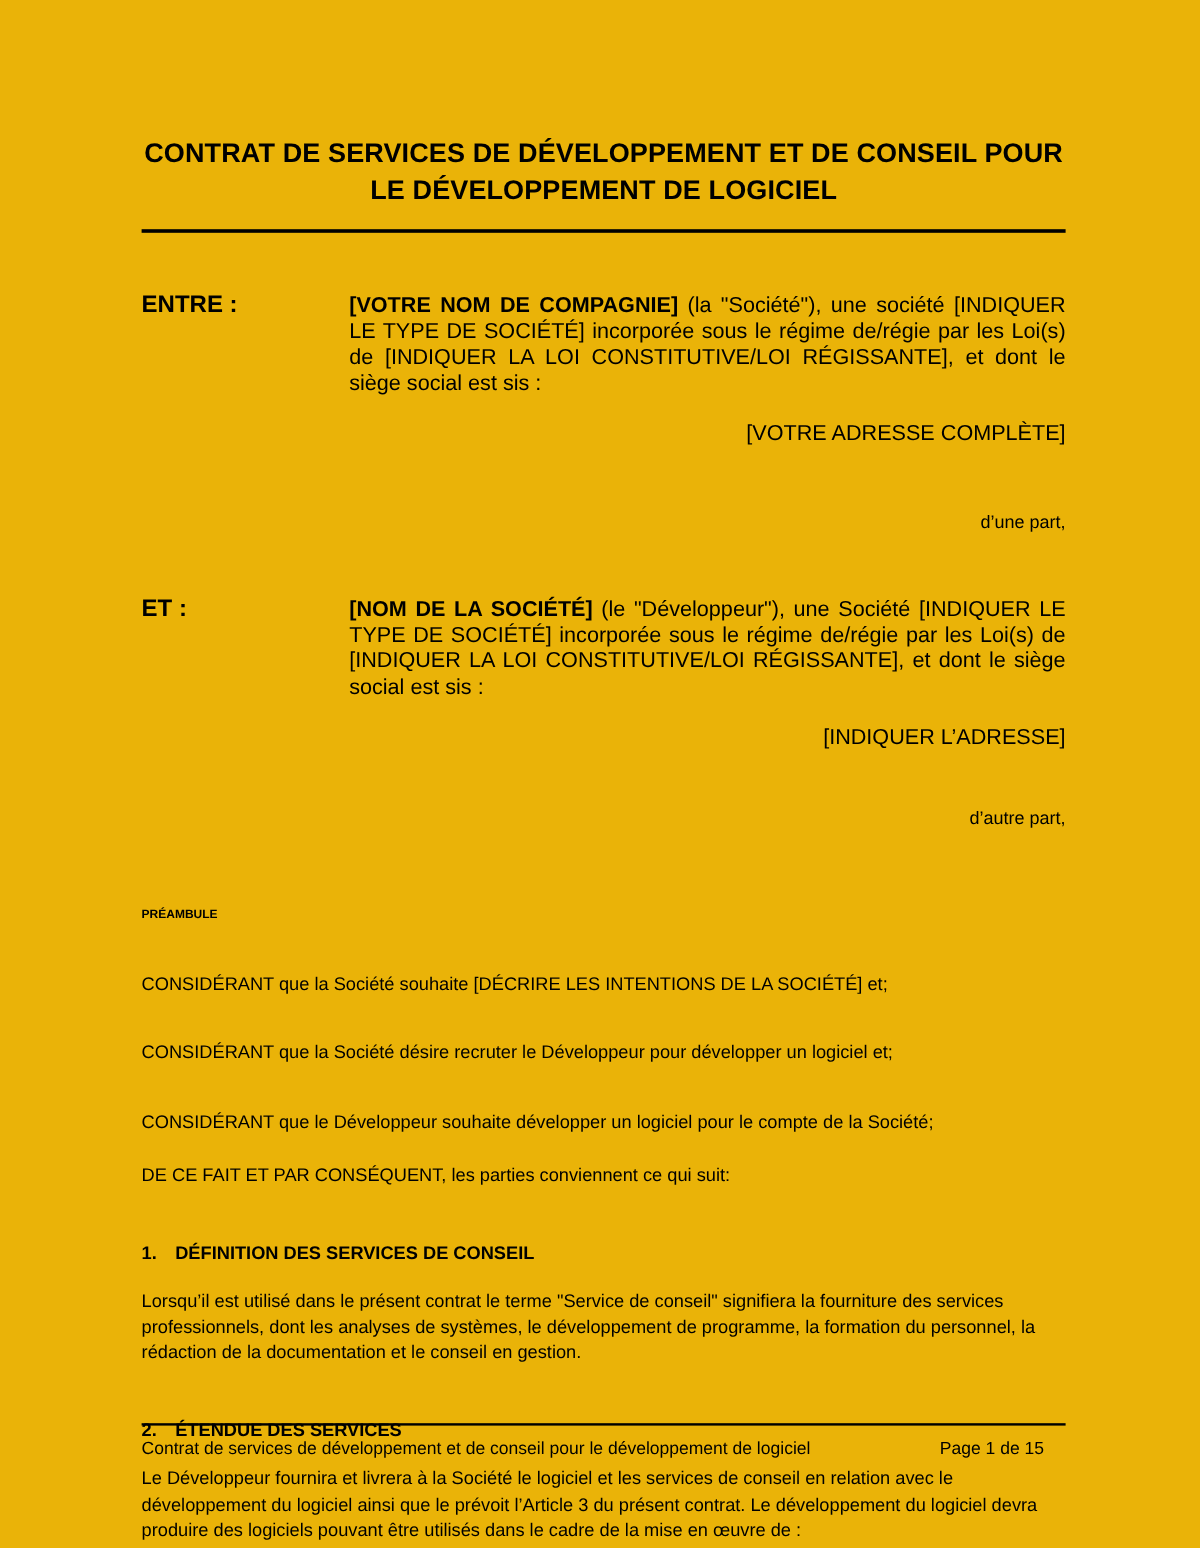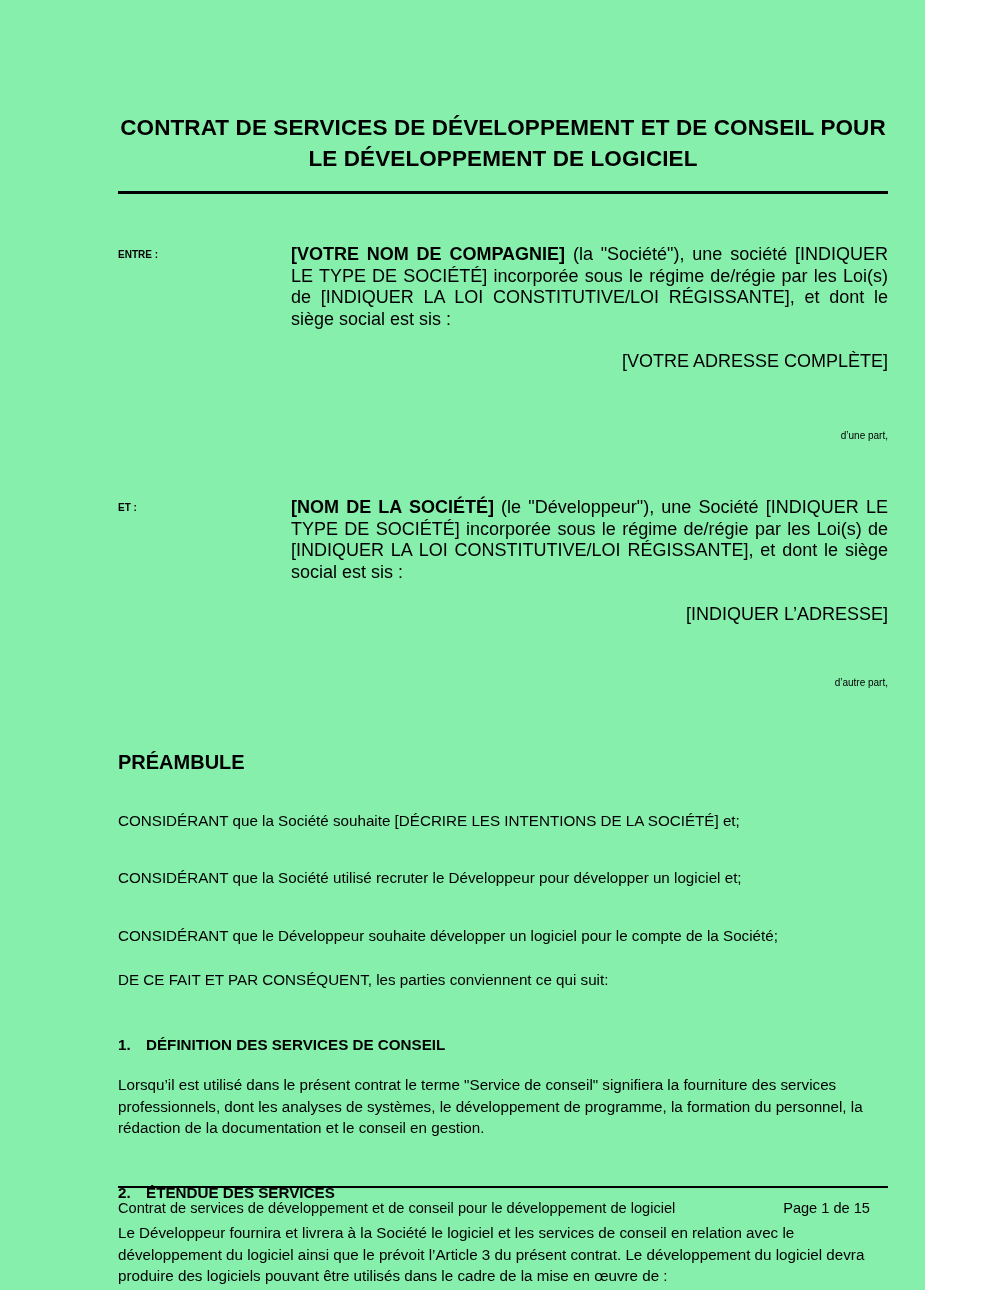--- a/index.html
+++ b/index.html
@@ -6,23 +6,23 @@
     margin: 0;
     padding: 0;
     background: #ffffff;
   }
   body {
     font-family: "Liberation Sans", sans-serif;
     color: #000000;
   }
   .page {
     position: relative;
-    width: 925px;
+    width: 1000px;
     height: 1290px;
-    background: #86efac;
+    background: #eab308;
     overflow: hidden;
     box-sizing: border-box;
   }
   .content {
     position: absolute;
     left: 118px;
     top: 0;
     width: 770px;
   }
 
@@ -56,21 +56,21 @@
   
   .party-row {
     display: flex;
     align-items: flex-start;
   }
   .party-entre { margin-top: 50px; }
   .party-et    { margin-top: 51px; }
 
   .party-label {
     flex: 0 0 173px;
-    font-size: 10px;
+    font-size: 20px;
     font-weight: bold;
     line-height: 21.5px;
     white-space: nowrap;
   }
   .party-body {
     flex: 1 1 auto;
     font-size: 18px;
     line-height: 21.5px;
     text-align: justify;
     text-justify: inter-word;
@@ -78,29 +78,29 @@
   .party-body .strongname {
     font-weight: bold;
   }
   .party-address {
     margin-top: 21px;
     text-align: right;
   }
 
   .side-note {
     text-align: right;
-    font-size: 10px;
+    font-size: 15px;
     line-height: 21.5px;
   }
   .side-note-une   { margin-top: 52px; }
   .side-note-autre { margin-top: 46px; }
 
   
   .section-heading {
-    font-size: 20px;
+    font-size: 10px;
     font-weight: bold;
     line-height: 21.5px;
     margin: 0;
   }
   .preamble-heading { margin-top: 59px; }
 
   .considerant {
     margin-top: 36px;
   }
   .conclusion {
@@ -182,21 +182,21 @@
         <div class="party-address">[INDIQUER L’ADRESSE]</div>
       </div>
     </div>
 
     <div class="side-note side-note-autre">d’autre part,</div>
 
     <div class="section-heading preamble-heading">PRÉAMBULE</div>
 
     <p class="para considerant">CONSIDÉRANT que la Société souhaite [DÉCRIRE LES INTENTIONS DE LA SOCIÉTÉ] et;</p>
 
-    <p class="para considerant">CONSIDÉRANT que la Société utilisé recruter le Développeur pour développer un logiciel et;</p>
+    <p class="para considerant">CONSIDÉRANT que la Société désire recruter le Développeur pour développer un logiciel et;</p>
 
     <p class="para considerant">CONSIDÉRANT que le Développeur souhaite développer un logiciel pour le compte de la Société;</p>
 
     <p class="para conclusion">DE CE FAIT ET PAR CONSÉQUENT, les parties conviennent ce qui suit:</p>
 
     <div class="numbered-heading">
       <span class="num">1.</span>
       <span>DÉFINITION DES SERVICES DE CONSEIL</span>
     </div>
 

